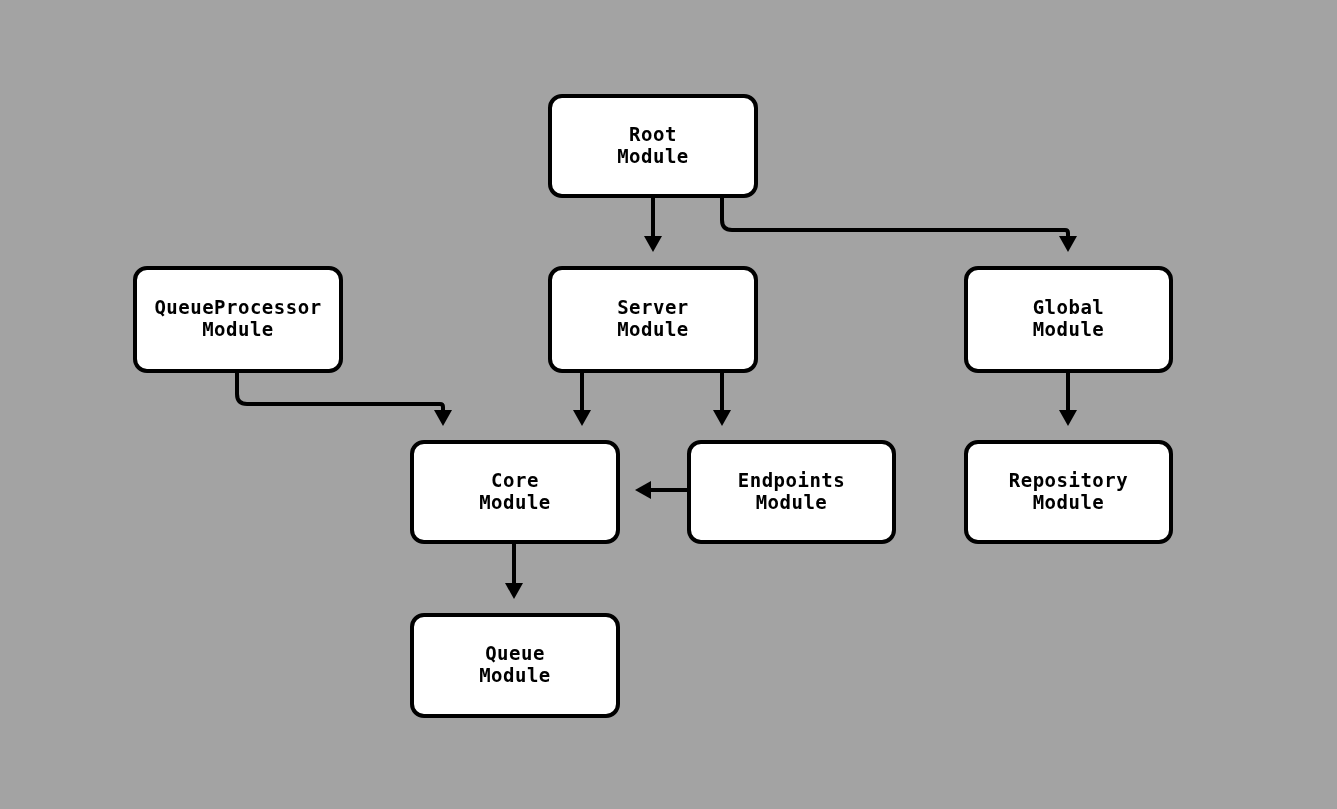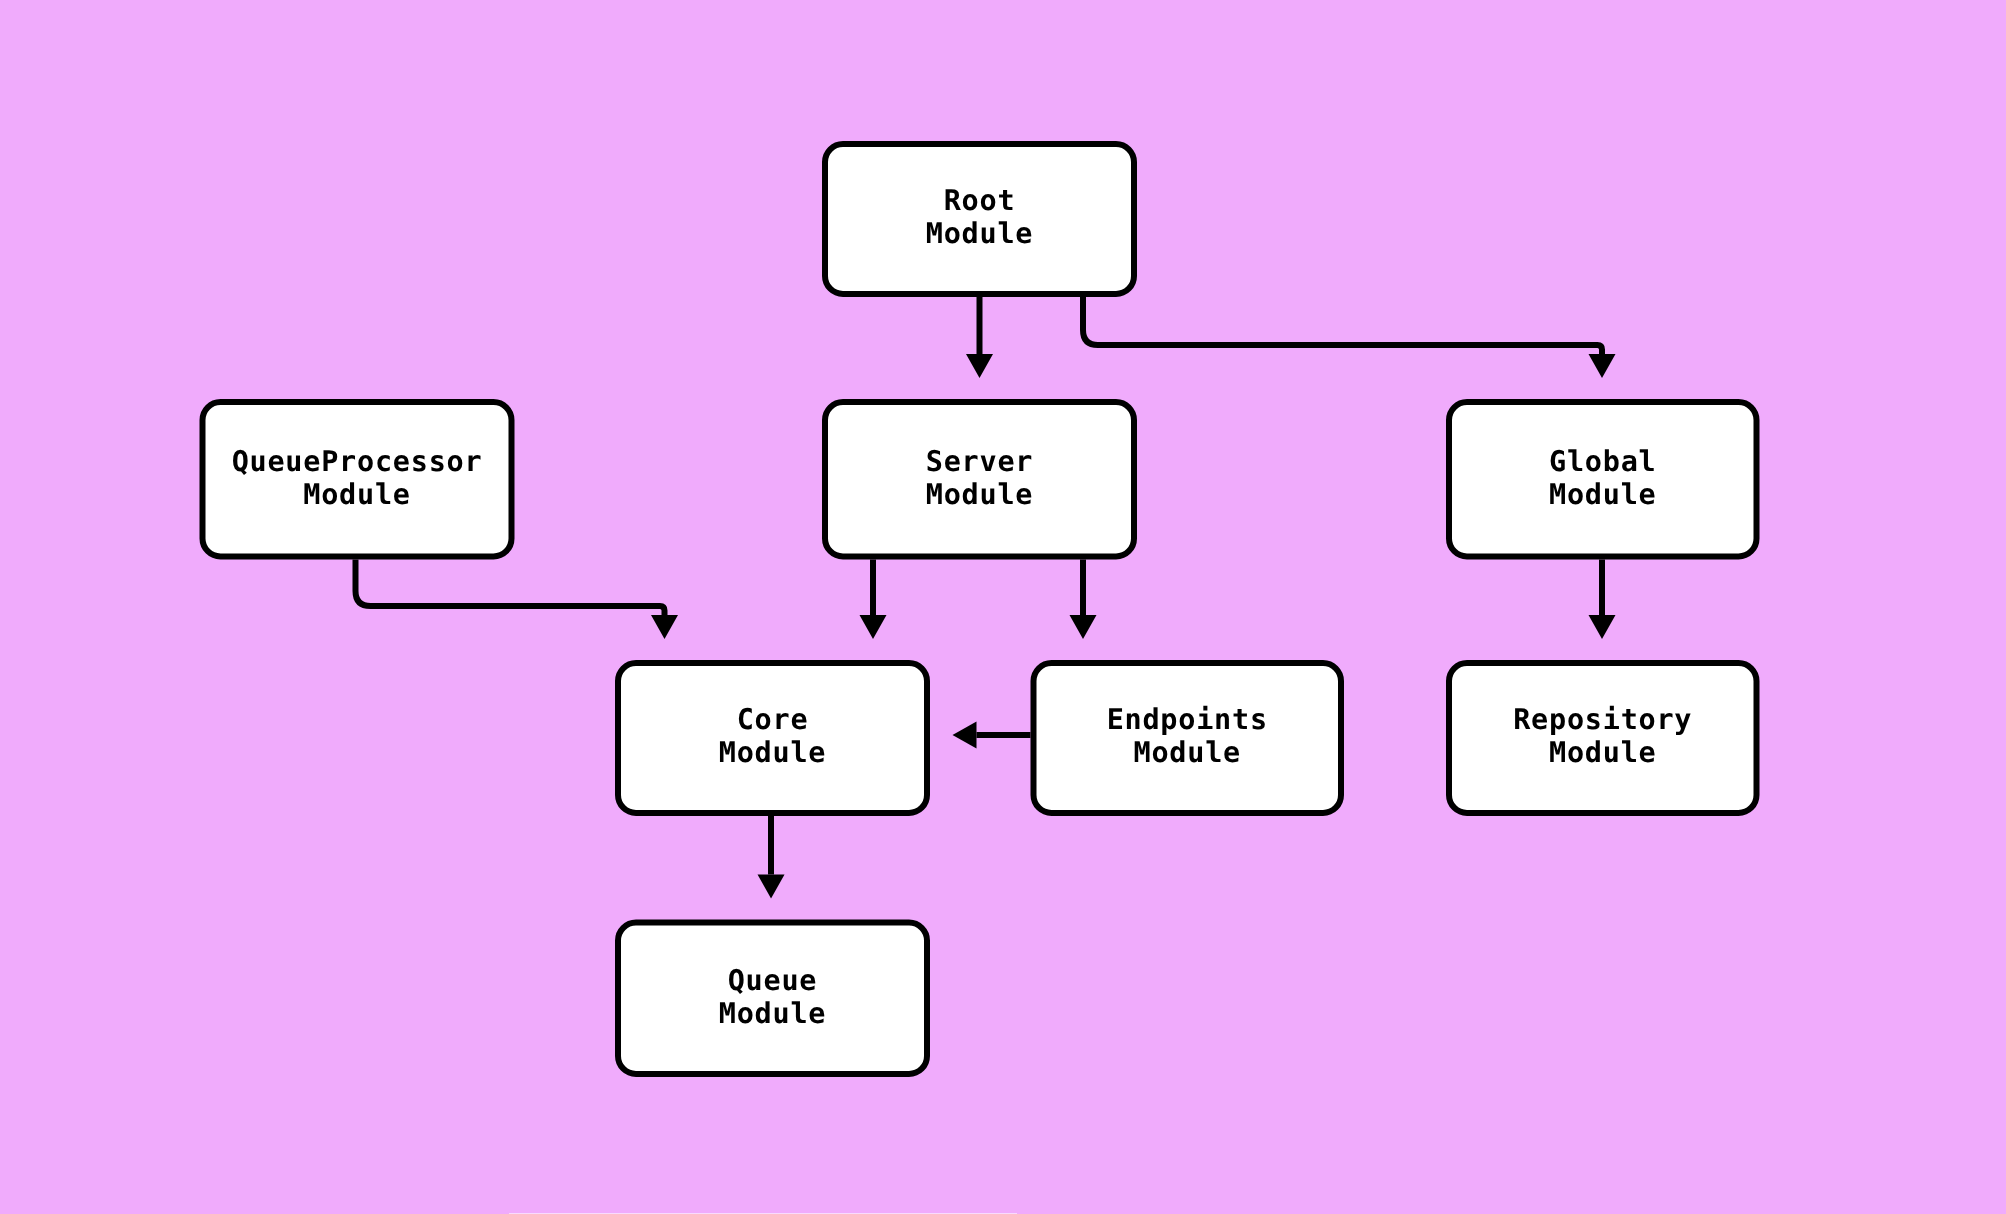--- a/index.html
+++ b/index.html
@@ -11,21 +11,21 @@
   body {
     width: 1337px;
     height: 809px;
     font-family: "DejaVu Sans Mono", "Liberation Mono", monospace;
     overflow: hidden;
   }
   #diagram-canvas {
     position: relative;
     width: 1337px;
     height: 809px;
-    background: #f0abfc;
+    background: #a3a3a3;
   }
   svg.diagram-svg {
     position: absolute;
     top: 0;
     left: 0;
     width: 1337px;
     height: 809px;
     display: block;
   }
   .node-box {

